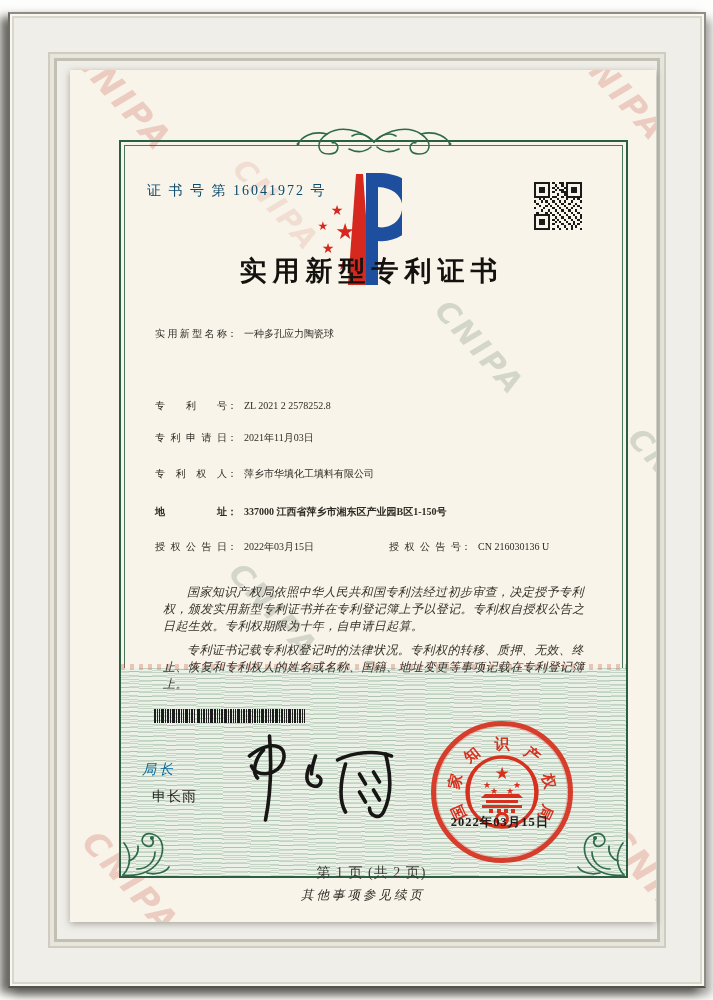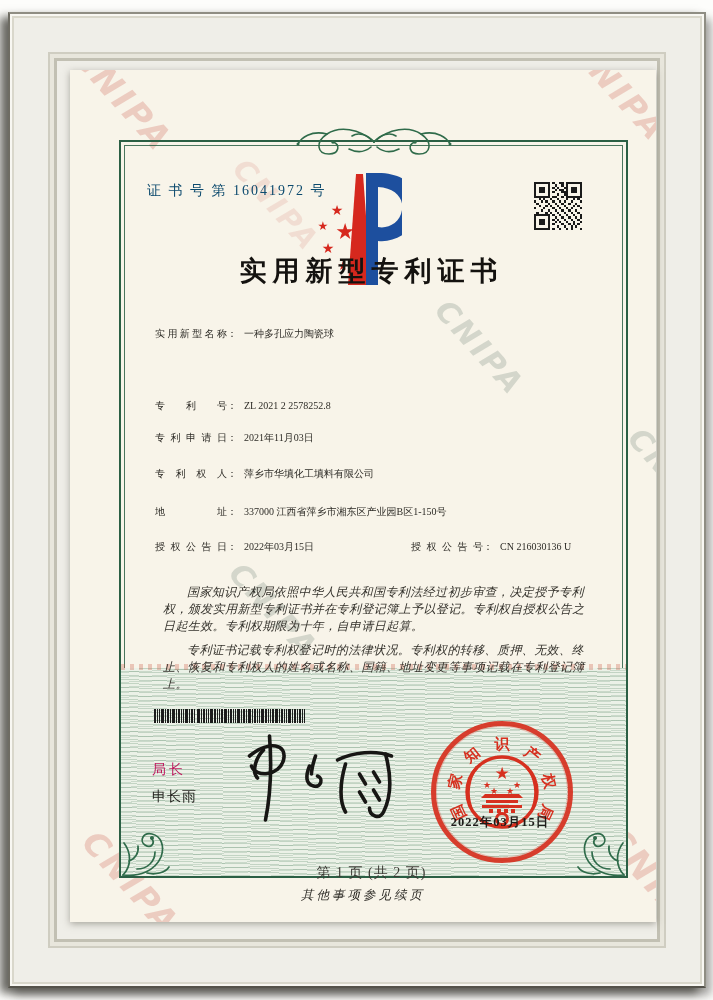--- a/index.html
+++ b/index.html
@@ -39,29 +39,29 @@
   
   .cert-no{position:absolute;left:77px;top:112px;font-size:14px;letter-spacing:2px;color:#0c4a6e;}
   .logo{position:absolute;left:237px;top:103px;}
   .qr{position:absolute;left:464px;top:112px;}
   .title{position:absolute;left:49px;top:183px;width:505px;text-align:center;
          font-size:27px;font-weight:bold;letter-spacing:6px;color:#14120f;}
   
   .field-row{position:absolute;left:85px;width:460px;height:22px;font-size:10px;color:#2d2b26;white-space:nowrap;}
   .flabel{display:inline-block;width:72px;text-align:justify;text-align-last:justify;vertical-align:top;}
   .colon{margin-right:7px;}
-  .pair2{position:absolute;left:234px;top:0;white-space:nowrap;margin-left:22px;}
+  .pair2{position:absolute;left:234px;top:0;white-space:nowrap;}
   
   .paras{position:absolute;left:85px;top:506px;width:440px;font-size:12px;line-height:16.8px;
          font-style:italic;letter-spacing:.4px;color:#33312b;}
   .paras p{margin:8px;text-indent:2em;}
   
   .barcode{position:absolute;left:84px;top:639px;}
-  .director-title{position:absolute;left:82px;top:691px;font-family:"Liberation Sans","DejaVu Sans",sans-serif;
-         font-size:14px;letter-spacing:3px;color:#be185d;}
+  .director-title{position:absolute;left:72px;top:691px;font-family:"Liberation Sans","DejaVu Sans",sans-serif;
+         font-size:14px;letter-spacing:3px;color:#0369a1;font-style:italic;}
   .director-name{position:absolute;left:82px;top:718px;font-family:"Liberation Sans","DejaVu Sans",sans-serif;
          font-size:14px;letter-spacing:1px;color:#23221e;}
   .signature{position:absolute;left:158px;top:662px;}
   .seal{position:absolute;left:361px;top:651px;width:132px;height:132px;border-radius:50%;
         border:5px solid rgba(214,48,31,.93);box-shadow:inset 0 0 0 1px rgba(214,48,31,.25);}
   .seal-char{position:absolute;left:50%;top:50%;width:16px;height:18px;margin-left:-8px;margin-top:-9px;
         color:#d6301f;font-weight:bold;font-size:15px;text-align:center;line-height:18px;}
   .seal-emblem{position:absolute;left:50%;top:50%;transform:translate(-50%,-50%);}
   .seal-date{position:absolute;left:352px;top:744px;width:156px;text-align:center;
         font-size:12.5px;font-weight:bold;letter-spacing:1px;color:#1d1c19;}
@@ -180,21 +180,21 @@
       </div>
       <div class="field-row" style="top:329px;">
         <span class="flabel">专利号</span><span class="colon">：</span><span class="fvalue">ZL 2021 2 2578252.8</span>
       </div>
       <div class="field-row" style="top:361px;">
         <span class="flabel">专利申请日</span><span class="colon">：</span><span class="fvalue">2021年11月03日</span>
       </div>
       <div class="field-row" style="top:397px;">
         <span class="flabel">专利权人</span><span class="colon">：</span><span class="fvalue">萍乡市华填化工填料有限公司</span>
       </div>
-      <div class="field-row" style="top:435px;">
+      <div class="field-row" style="top:435px;font-weight:bold;">
         <span class="flabel">地址</span><span class="colon">：</span><span class="fvalue">337000 江西省萍乡市湘东区产业园B区1-150号</span>
       </div>
       <div class="field-row" style="top:470px;">
         <span class="flabel">授权公告日</span><span class="colon">：</span><span class="fvalue">2022年03月15日</span>
         <span class="pair2">
           <span class="flabel">授权公告号</span><span class="colon">：</span><span class="fvalue">CN 216030136 U</span>
         </span>
       </div>
 
       <div class="paras">

